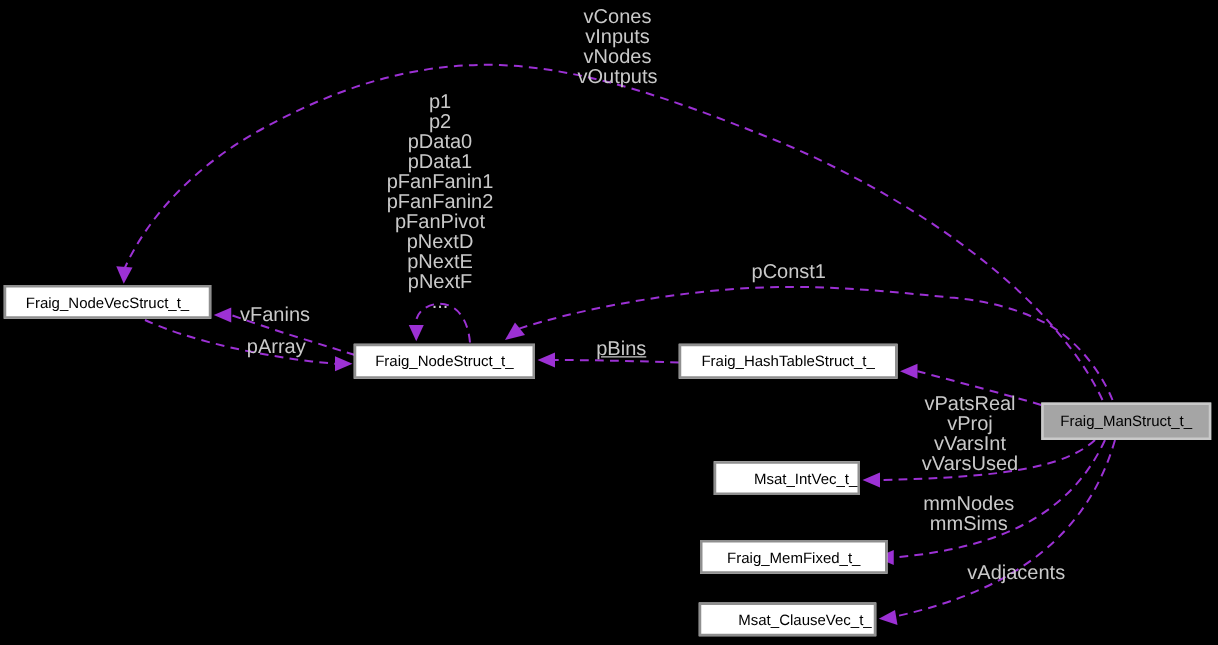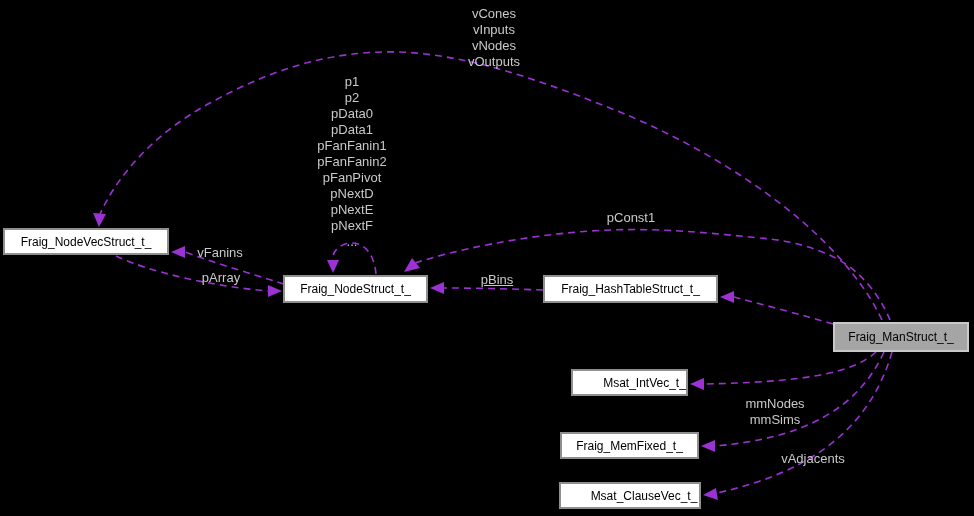--- a/index.html
+++ b/index.html
@@ -12,21 +12,21 @@
          overflow:hidden;font-family:"Liberation Sans",sans-serif;}
   .edges{position:absolute;left:0;top:0;width:974px;height:516px;}
   .edges path{stroke:var(--edge);stroke-width:1.6;fill:none;stroke-dasharray:7 5;}
   .edges polygon{fill:var(--edge);stroke:none;}
   .node{position:absolute;box-sizing:border-box;background:var(--node-bg);
         border:2px solid var(--node-border);color:var(--node-text);
         display:flex;align-items:center;justify-content:center;
         font-size:12px;white-space:nowrap;cursor:pointer;}
   .node.hl{background:var(--highlight-bg);border-color:var(--highlight-border);}
   .elabel{position:absolute;transform:translateX(-50%);text-align:center;
-          color:var(--label);font-size:13px;line-height:16px;white-space:nowrap;}
+          color:var(--label);font-size:16px;line-height:16px;white-space:nowrap;}
 </style>
 </head>
 <body>
 
 <div class="stage">
 
   <svg class="edges" width="974" height="516" viewBox="0 0 974 516">
 
     <path d="M 882 320 C 870 295 858 280 843 262 C 790 200 700 145 620 112 C 540 80 470 55 400 52 C 330 50 270 70 210 103 C 160 130 120 170 100 214"></path>
     <polygon points="99,227 93,213 106,214"></polygon>
@@ -67,39 +67,45 @@
   </div>
   <div class="node" style="left:543px;top:275px;width:175px;height:28px;">
     <span>Fraig_HashTableStruct_t_</span>
   </div>
   <div class="node hl" style="left:833px;top:322px;width:136px;height:30px;">
     <span>Fraig_ManStruct_t_</span>
   </div>
   <div class="node" style="left:571px;top:369px;width:117px;height:27px;padding-left:30px;">
     <span>Msat_IntVec_t_</span>
   </div>
-  <div class="node" style="left:560px;top:432px;width:139px;height:27px;text-align:center;">
+  <div class="node" style="left:560px;top:432px;width:150px;height:27px;text-align:center;">
     <span>Fraig_MemFixed_t_</span>
   </div>
   <div class="node" style="left:559px;top:482px;width:142px;height:27px;padding-left:28px;">
     <span>Msat_ClauseVec_t_</span>
   </div>
 
   <div class="elabel" style="left:494px;top:6px;">
     <span style="display:block">vCones</span>
     <span style="display:block">vInputs</span>
     <span style="display:block">vNodes</span>
     <span style="display:block">vOutputs</span>
   </div>
 
   <div class="elabel" style="left:631px;top:210px;">
     <span style="display:block">pConst1</span>
   </div>
 
 
+  <div class="elabel" style="left:776px;top:316px;">
+    <span style="display:block">vPatsReal</span>
+    <span style="display:block">vProj</span>
+    <span style="display:block">vVarsInt</span>
+    <span style="display:block">vVarsUsed</span>
+  </div>
 
   <div class="elabel" style="left:775px;top:396px;">
     <span style="display:block">mmNodes</span>
     <span style="display:block">mmSims</span>
   </div>
 
   <div class="elabel" style="left:773px;top:451px;margin-left:40px;">
     <span style="display:block">vAdjacents</span>
   </div>
 

